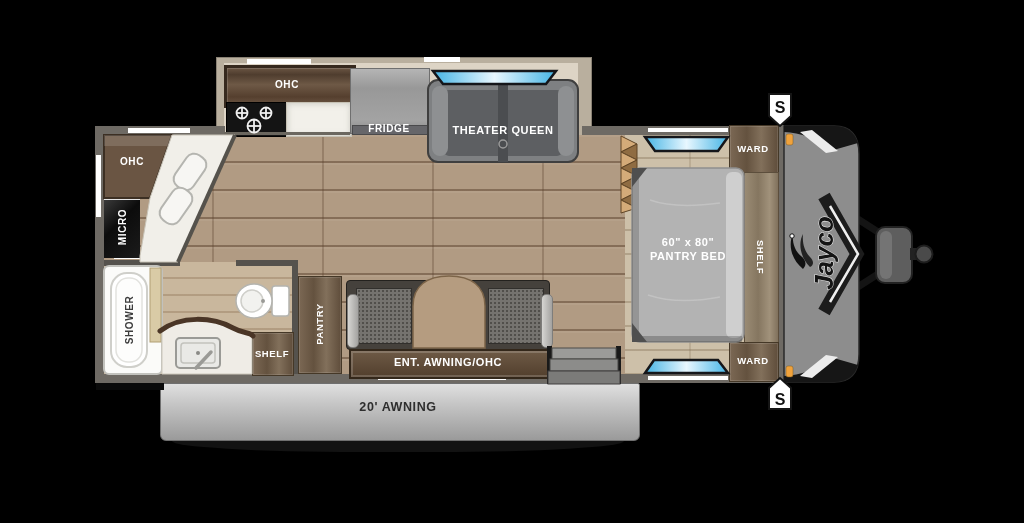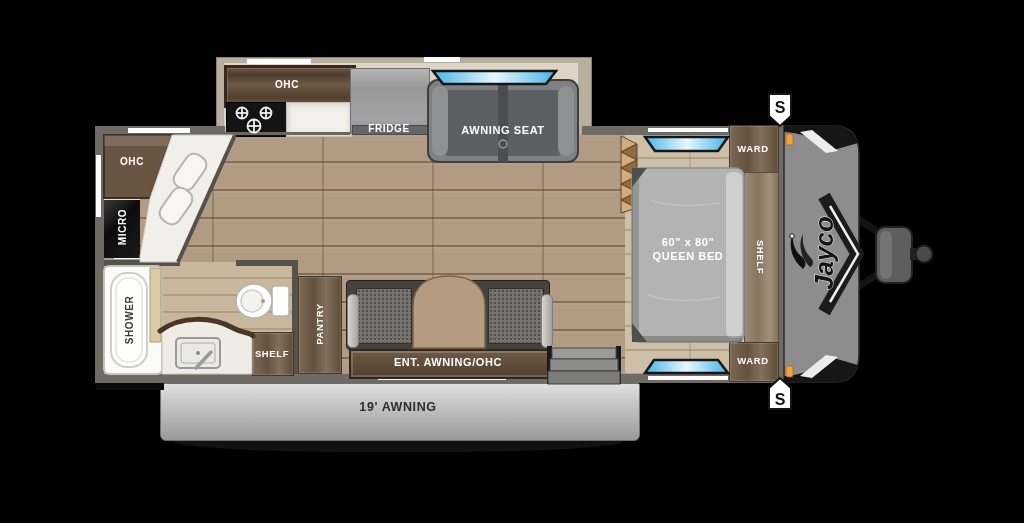--- a/index.html
+++ b/index.html
@@ -246,29 +246,29 @@
       <text x="780" y="113" text-anchor="middle" font-family="Liberation Sans, sans-serif" font-size="16" font-weight="bold" fill="#111">S</text>
     </g>
     <g>
       <path d="M769,409 L791,409 L791,388 L780,378 L769,388 Z" fill="#ffffff" stroke="#151515" stroke-width="2"></path>
       <text x="780" y="405" text-anchor="middle" font-family="Liberation Sans, sans-serif" font-size="16" font-weight="bold" fill="#111">S</text>
     </g>
   </svg>
 
   <div class="lbl" style="left:287px;top:84px;font-size:10px;">OHC</div>
   <div class="lbl" style="left:389px;top:116px;font-size:10px;margin-top:12px;">FRIDGE</div>
-  <div class="lbl" style="left:503px;top:130px;font-size:11px;">AWNING SEAT</div>
+  <div class="lbl" style="left:503px;top:130px;font-size:11px;">THEATER QUEEN</div>
   <div class="lbl" style="left:132px;top:161px;font-size:10px;">OHC</div>
   <div class="lbl v" style="left:122px;top:227px;font-size:10px;">MICRO</div>
   <div class="lbl v dark" style="left:129px;top:320px;font-size:10px;">SHOWER</div>
   <div class="lbl" style="left:272px;top:353px;font-size:9.5px;">SHELF</div>
   <div class="lbl v" style="left:319px;top:324px;font-size:9.5px;">PANTRY</div>
   <div class="lbl" style="left:448px;top:362px;font-size:11px;">ENT. AWNING/OHC</div>
   <div class="lbl" style="left:688px;top:249px;font-size:11px;text-align:center;line-height:1.3;">
     <span style="display:block;">60" x 80"</span>
-    <span style="display:block;">QUEEN BED</span>
+    <span style="display:block;">PANTRY BED</span>
   </div>
   <div class="lbl" style="left:753px;top:148px;font-size:9.5px;">WARD</div>
   <div class="lbl vr" style="left:760px;top:257px;font-size:9.5px;">SHELF</div>
   <div class="lbl" style="left:753px;top:360px;font-size:9.5px;">WARD</div>
-  <div class="lbl" style="left:398px;top:407px;font-size:12.5px;color:#2e2e2e;">19' AWNING</div>
+  <div class="lbl" style="left:398px;top:407px;font-size:12.5px;color:#2e2e2e;">20' AWNING</div>
 
 </div>
 
 </body></html>

